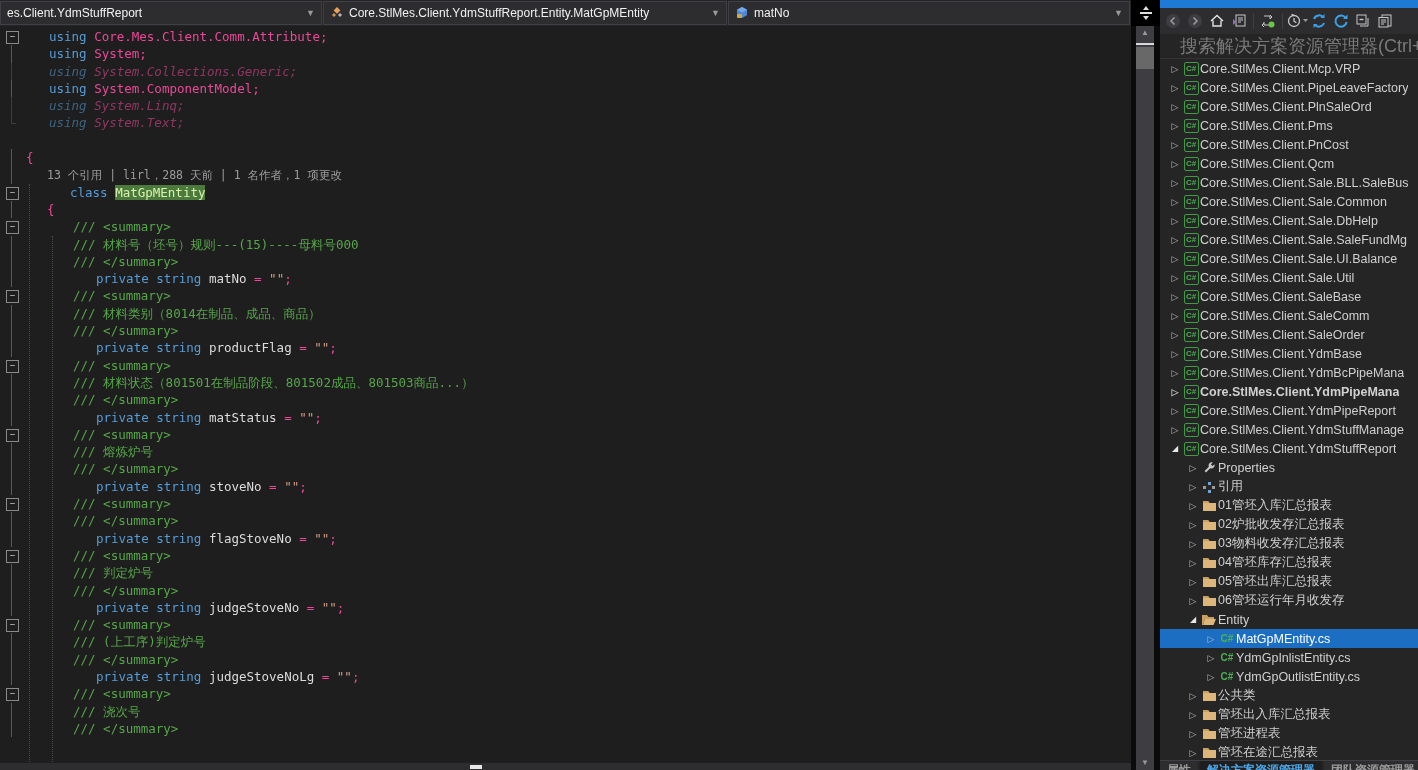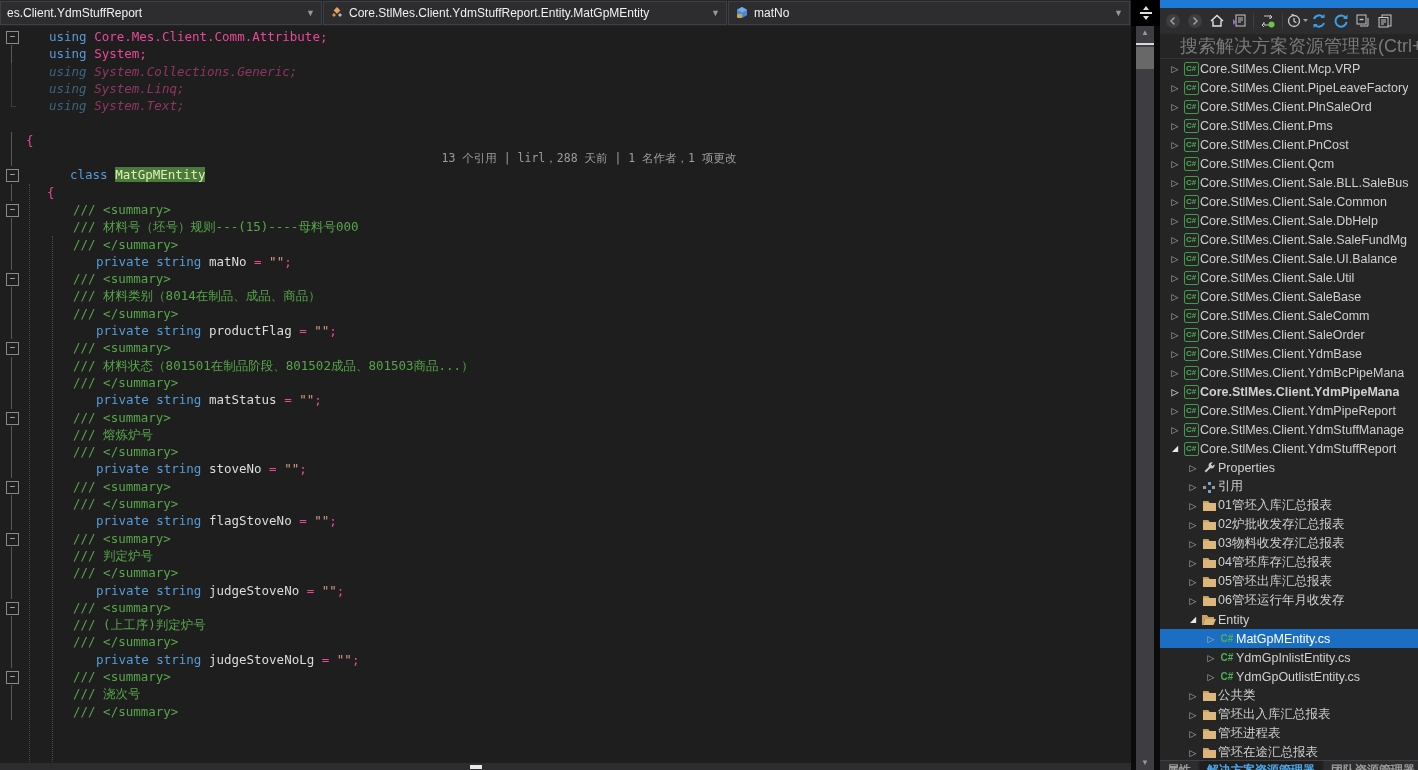--- a/index.html
+++ b/index.html
@@ -110,25 +110,26 @@
         <span class="caret">▼</span>
       </div>
     </div>
     <div class="editor-body">
       <div class="guide" style="left:29px; top:158px; bottom:0;"></div>
       <div class="guide" style="left:52px; top:210px; bottom:0;"></div>
       <div class="code-lines" id="code-lines">
           <div class="cline"><div class="gut box"></div><div class="lc" style="padding-left: 4px;"><span class="tk-kw">using </span><span class="tk-pl">Core.Mes.Client.Comm.Attribute;</span></div></div>
           <div class="cline"><div class="gut v"></div><div class="lc" style="padding-left: 4px;"><span class="tk-kw">using </span><span class="tk-pl">System;</span></div></div>
           <div class="cline dim"><div class="gut v"></div><div class="lc" style="padding-left: 4px;"><span class="tk-kw">using </span><span class="tk-pl">System.Collections.Generic;</span></div></div>
+          <div class="cline"><div class="gut v"></div><div class="lc" style="padding-left: 4px;"><span class="tk-kw">using </span><span class="tk-pl">System.ComponentModel;</span></div></div>
           <div class="cline dim"><div class="gut v"></div><div class="lc" style="padding-left: 4px;"><span class="tk-kw">using </span><span class="tk-pl">System.Linq;</span></div></div>
           <div class="cline dim"><div class="gut end"></div><div class="lc" style="padding-left: 4px;"><span class="tk-kw">using </span><span class="tk-pl">System.Text;</span></div></div>
           <div class="cline"><div class="gut"></div><div class="lc" style="padding-left: 4px;"></div></div>
           <div class="cline"><div class="gut v"></div><div class="lc" style="padding-left: 4px;"><span class="tk-pl">{</span></div></div>
-          <div class="cline"><div class="gut v"></div><div class="lc" style="padding-left: 25px; text-align: center;"><span class="tk-cl">13 个引用 | lirl，288 天前 | 1 名作者，1 项更改</span></div></div>
+          <div class="cline"><div class="gut v"></div><div class="lc" style="padding-left: 25px;"><span class="tk-cl">13 个引用 | lirl，288 天前 | 1 名作者，1 项更改</span></div></div>
           <div class="cline"><div class="gut box"></div><div class="lc" style="padding-left: 25px;"><span class="tk-kw">class </span><span class="tk-hl">MatGpMEntity</span></div></div>
           <div class="cline"><div class="gut v"></div><div class="lc" style="padding-left: 25px;"><span class="tk-pl">{</span></div></div>
           <div class="cline"><div class="gut box"></div><div class="lc" style="padding-left: 51px;"><span class="tk-doc">/// &lt;summary&gt;</span></div></div>
           <div class="cline"><div class="gut v"></div><div class="lc" style="padding-left: 51px;"><span class="tk-doc">/// 材料号（坯号）规则---(15)----母料号000</span></div></div>
           <div class="cline"><div class="gut v"></div><div class="lc" style="padding-left: 51px;"><span class="tk-doc">/// &lt;/summary&gt;</span></div></div>
           <div class="cline"><div class="gut v"></div><div class="lc" style="padding-left: 51px;"><span class="tk-kw">private string </span><span class="tk-fld">matNo</span><span class="tk-pl"> = </span><span class="tk-str">""</span><span class="tk-pl">;</span></div></div>
           <div class="cline"><div class="gut box"></div><div class="lc" style="padding-left: 51px;"><span class="tk-doc">/// &lt;summary&gt;</span></div></div>
           <div class="cline"><div class="gut v"></div><div class="lc" style="padding-left: 51px;"><span class="tk-doc">/// 材料类别（8014在制品、成品、商品）</span></div></div>
           <div class="cline"><div class="gut v"></div><div class="lc" style="padding-left: 51px;"><span class="tk-doc">/// &lt;/summary&gt;</span></div></div>
           <div class="cline"><div class="gut v"></div><div class="lc" style="padding-left: 51px;"><span class="tk-kw">private string </span><span class="tk-fld">productFlag</span><span class="tk-pl"> = </span><span class="tk-str">""</span><span class="tk-pl">;</span></div></div>

